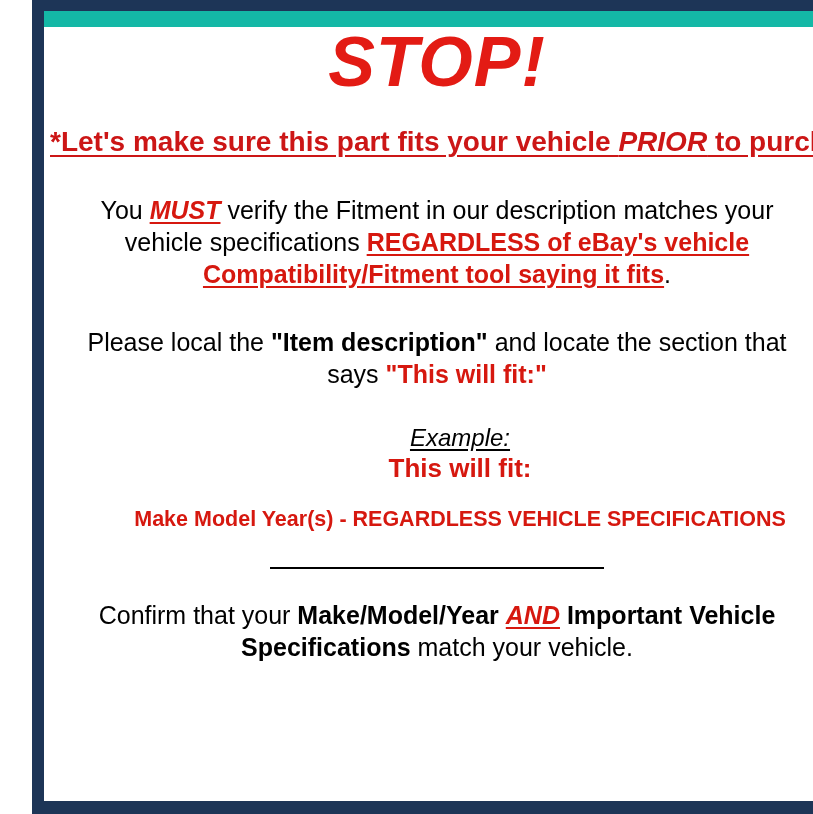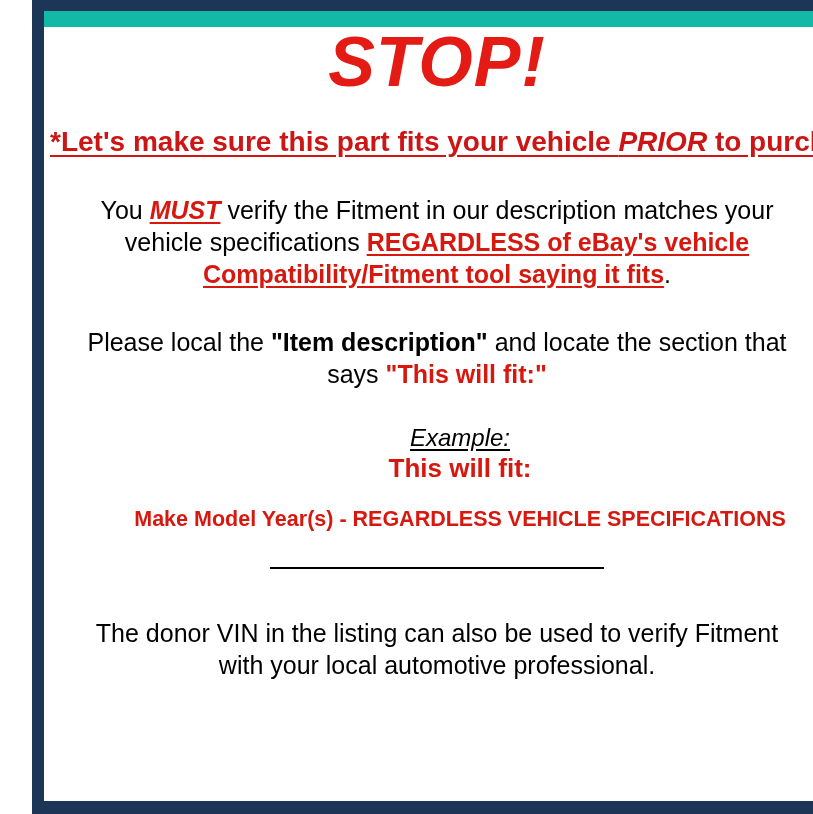--- a/index.html
+++ b/index.html
@@ -143,17 +143,17 @@
     <div class="example-block">
       <div class="example-label">Example:</div>
       <div class="will-fit">This will fit:</div>
       <div class="spec-line">Make Model Year(s) - REGARDLESS VEHICLE SPECIFICATIONS</div>
     </div>
 
     <div class="divider-wrap">
       <span class="divider"></span>
     </div>
 
+    <div class="para p3"><span>Confirm that your </span><span class="blk-bold">Make/Model/Year</span><span> </span><span class="red-bold-ital-ul">AND</span><span> </span><span class="blk-bold">Important Vehicle Specifications</span><span> match your vehicle.</span></div>
 
-    <div class="para p4">The donor VIN in the listing can also be used to verify Fitment with your local automotive professional.</div>
 
   </div>
 </div>
 
 </body></html>

